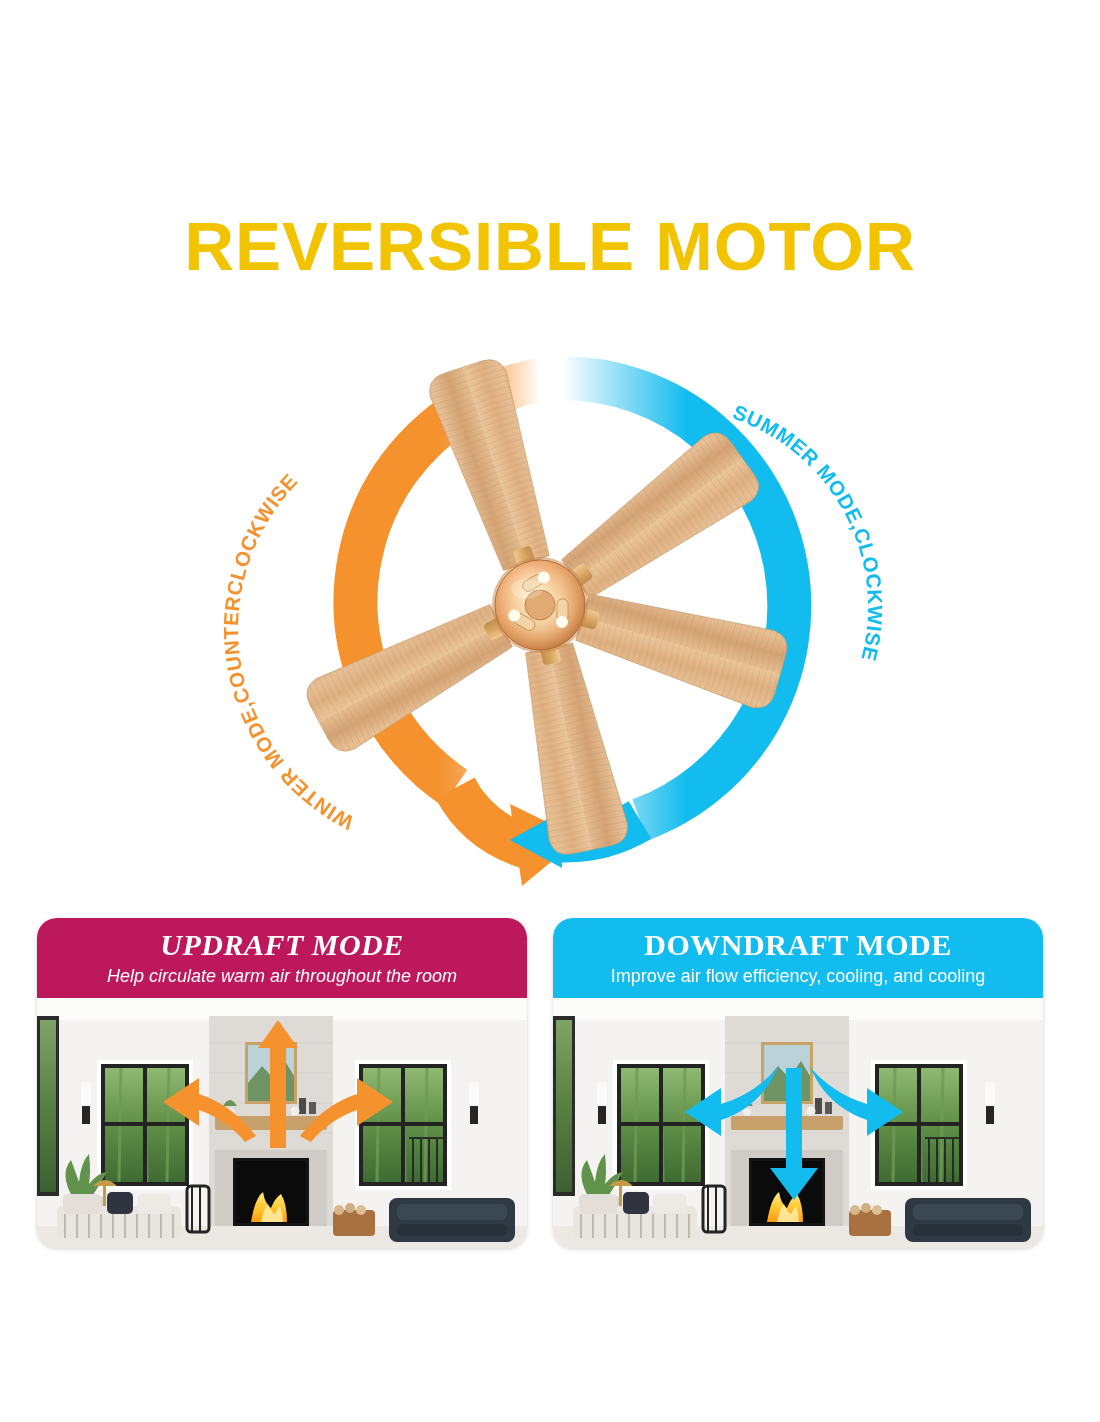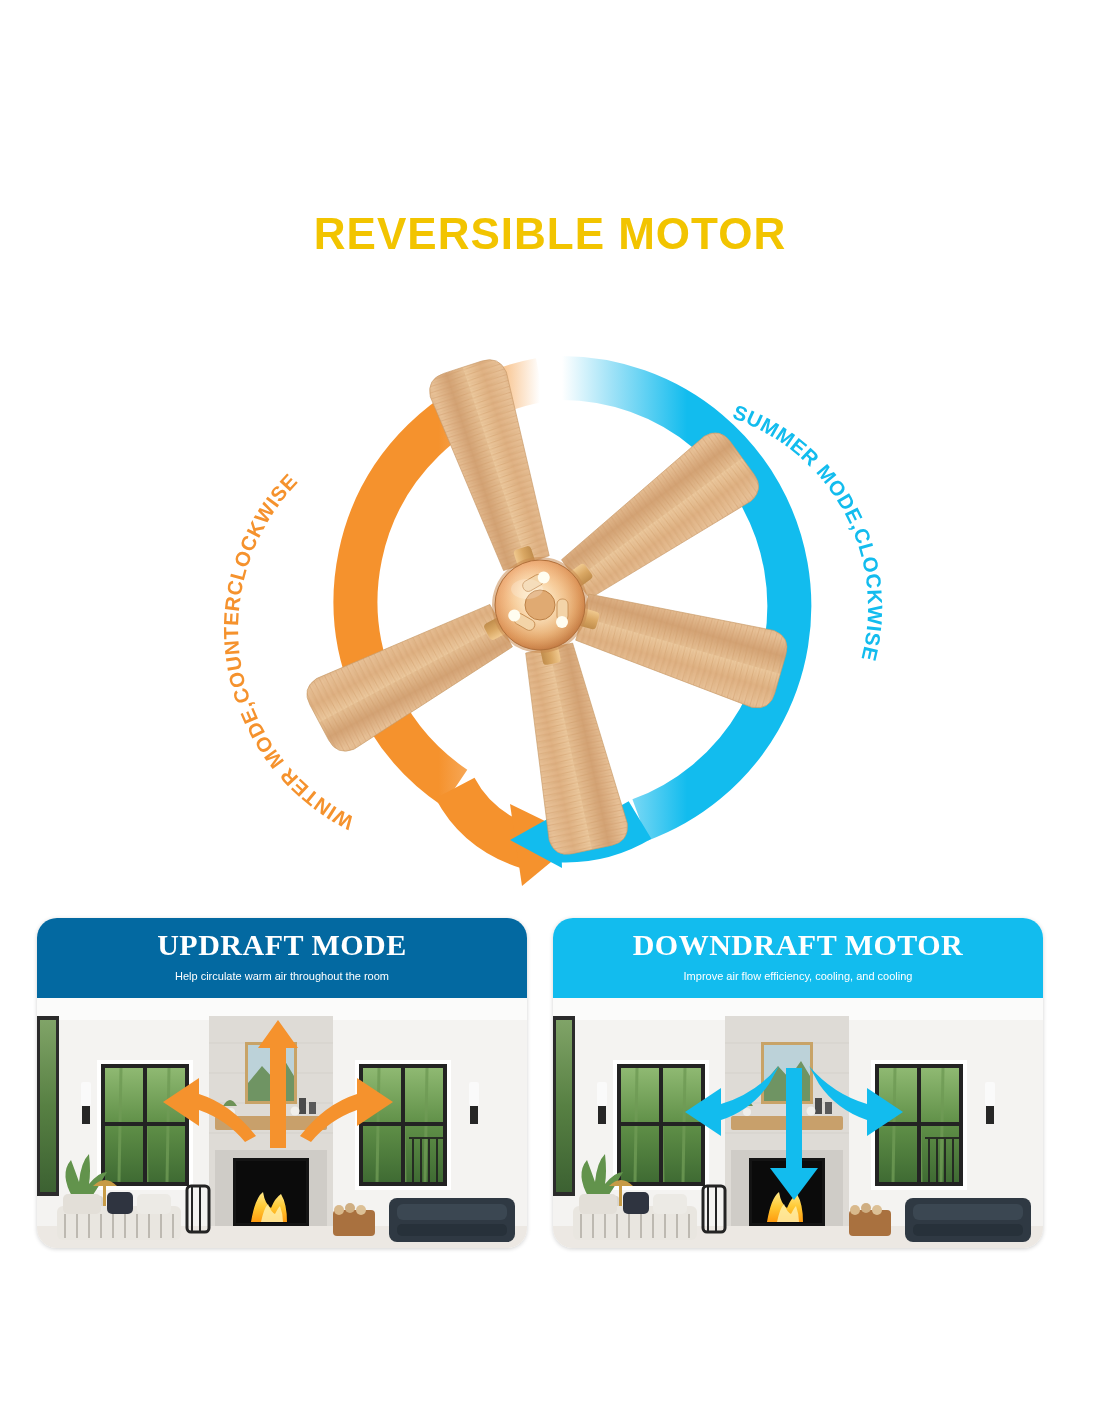--- a/index.html
+++ b/index.html
@@ -17,21 +17,21 @@
 
   
   #main-title {
     position: absolute;
     left: 0;
     top: 212px;
     width: 1100px;
     text-align: center;
     font-family: "Liberation Sans", sans-serif;
     font-weight: bold;
-    font-size: 44px;
+    font-size: 69px;
     letter-spacing: 1px;
     color: #f2c400;
     line-height: 1;
     white-space: nowrap;
   }
 
   
   #diagram {
     position: absolute;
     left: 210px;
@@ -55,34 +55,34 @@
   #panel-updraft   { left: 37px; }
   #panel-downdraft { left: 553px; }
 
   .panel-header {
     position: relative;
     height: 80px;
     text-align: center;
     padding-top: 8px;
     box-sizing: border-box;
   }
-  #panel-updraft   .panel-header { background: #0369a1; }
+  #panel-updraft   .panel-header { background: #be185d; font-style: italic; }
   #panel-downdraft .panel-header { background: #12bcee; }
 
   .panel-title {
     font-family: "Liberation Serif", serif;
     font-weight: bold;
     font-size: 30px;
     color: #ffffff;
     line-height: 38px;
     letter-spacing: 0.5px;
   }
   .panel-sub {
     font-family: "Liberation Sans", sans-serif;
-    font-size: 11px;
+    font-size: 18px;
     color: #ffffff;
     line-height: 24px;
   }
 
   .panel-scene {
     position: relative;
     height: 250px;
     overflow: hidden;
     background: #f3f2f0;
   }
@@ -376,21 +376,21 @@
         <path d="M225 150 Q200 118 168 108 L168 92 L132 116 L168 140 L168 124 Q196 134 214 156 Z" transform="translate(-6,-12)"></path>
 
         <path d="M257 150 Q282 118 314 108 L314 92 L350 116 L314 140 L314 124 Q286 134 268 156 Z" transform="translate(6,-12)"></path>
       </g>
     </svg>
   </div>
 </div>
 
 <div class="mode-panel" id="panel-downdraft">
   <div class="panel-header">
-    <div class="panel-title">DOWNDRAFT MOTOR</div>
+    <div class="panel-title">DOWNDRAFT MODE</div>
     <div class="panel-sub">Improve air flow efficiency, cooling, and cooling</div>
   </div>
   <div class="panel-scene">
     <svg width="490" height="250" viewBox="0 0 490 250" xmlns="http://www.w3.org/2000/svg">
       <defs>
         <linearGradient id="foliageD" x1="0" y1="0" x2="0" y2="1">
           <stop offset="0" stop-color="#8fb972"></stop>
             <stop offset="0.5" stop-color="#5f8f47"></stop>
           <stop offset="1" stop-color="#3f6b33"></stop>
         </linearGradient>

